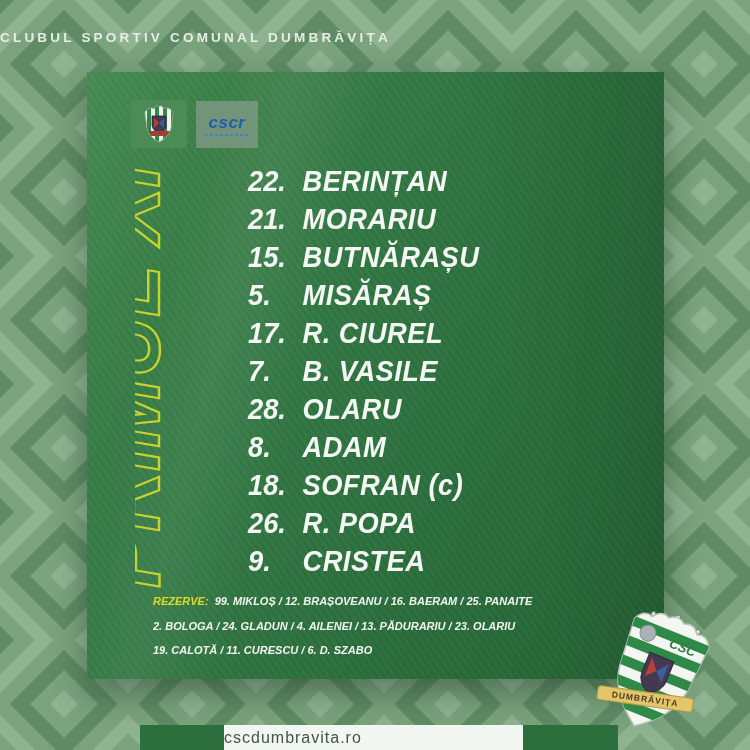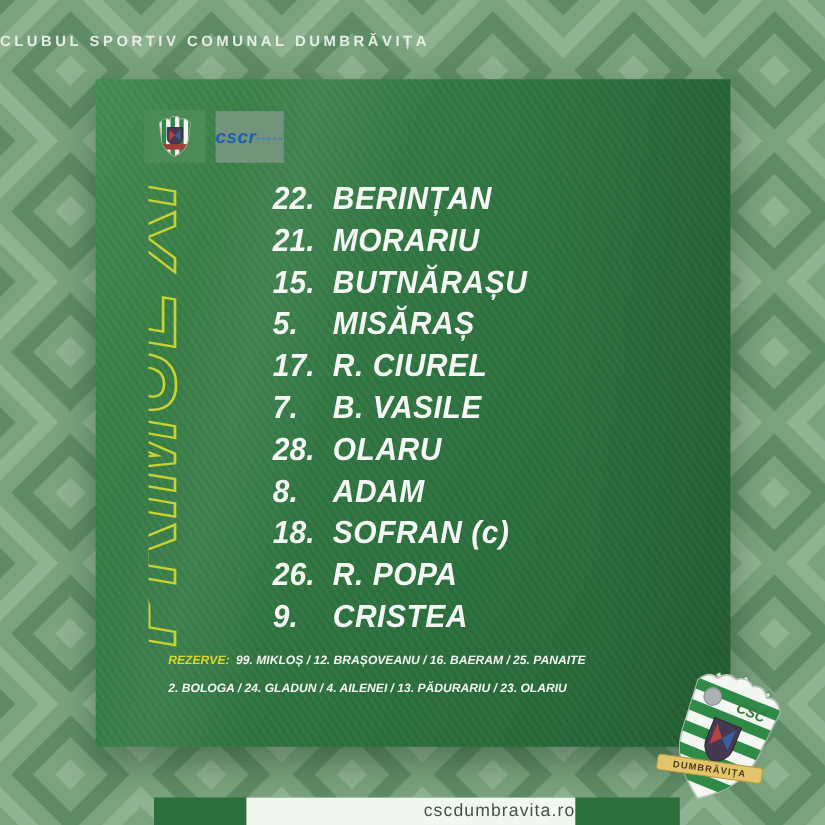--- a/index.html
+++ b/index.html
@@ -26,21 +26,21 @@
       linear-gradient(260deg,rgba(0,0,0,.10) 0%,rgba(0,0,0,0) 30%),
       repeating-linear-gradient(55deg,rgba(255,255,255,.022) 0 3px,rgba(0,0,0,.022) 3px 6px);
   }
 
   .logo-tile1{
     position:absolute;left:44px;top:28px;width:56px;height:48px;
     background:#4b8b55;display:flex;align-items:center;justify-content:center;
   }
   .logo-tile2{
     position:absolute;left:109px;top:29px;width:62px;height:47px;
-    background:#72947b;display:flex;flex-direction:row;align-items:center;justify-content:center;
+    background:#72947b;display:flex;flex-direction:column;align-items:center;justify-content:center;
   }
   .partner-text{
     font-size:17px;font-weight:700;font-style:italic;color:#1e5fae;letter-spacing:.5px;line-height:17px;
   }
   .partner-subline{
     margin-top:3px;width:44px;height:2px;
     background:repeating-linear-gradient(90deg,#4a80c2 0 3px,transparent 3px 5px);
   }
 
   .primul-svg{position:absolute;left:48px;top:86px;}
@@ -63,21 +63,21 @@
   .rline{white-space:nowrap;}
   .rlabel{color:#ddd82a;margin-right:6px;}
 
   .big-crest{position:absolute;left:606px;top:608px;transform:rotate(22deg);z-index:3;}
 
   .footer-bar{
     position:absolute;left:140px;top:725px;width:478px;height:25px;background:#2d6f3c;z-index:2;
   }
   .footer-strip{
     position:absolute;left:224px;top:725px;width:299px;height:25px;background:#f3f7f2;z-index:2;
-    display:flex;align-items:center;justify-content:flex-end;
+    display:flex;align-items:center;justify-content:flex-start;
   }
   .footer-url{font-size:16px;color:#43534a;letter-spacing:1px;}
 </style>
 </head>
 <body>
 
 <svg class="bg-svg" width="750" height="750" xmlns="http://www.w3.org/2000/svg">
   <defs>
     <pattern id="knot" width="128" height="128" patternUnits="userSpaceOnUse">
       <rect width="128" height="128" fill="#79a27d"></rect>
@@ -178,20 +178,21 @@
   </div>
 
   <div class="row">
     <span class="num">9.</span><span class="pname">CRISTEA</span>
   </div>
 </div>
 
   <div class="reserves">
     <div class="rline"><span class="rlabel">REZERVE:</span><span>99. MIKLOȘ / 12. BRAȘOVEANU / 16. BAERAM / 25. PANAITE</span></div>
     <div class="rline">2. BOLOGA / 24. GLADUN / 4. AILENEI / 13. PĂDURARIU / 23. OLARIU</div>
+    <div class="rline">19. CALOTĂ / 11. CURESCU / 6. D. SZABO</div>
   </div>
 </div>
 
 <svg class="big-crest" width="100" height="128" viewBox="0 0 100 128" xmlns="http://www.w3.org/2000/svg">
   <defs>
       <clipPath id="bigShield">
         <path d="M10 22 Q16 10 26 14 Q32 4 42 9 Q50 2 58 9 Q68 4 74 14 Q84 10 90 22 L86 72 Q82 100 50 122 Q18 100 14 72 Z"></path>
       </clipPath>
     </defs>
   <g fill="#dfe7dd" stroke="#4c7a52" stroke-width=".8">

